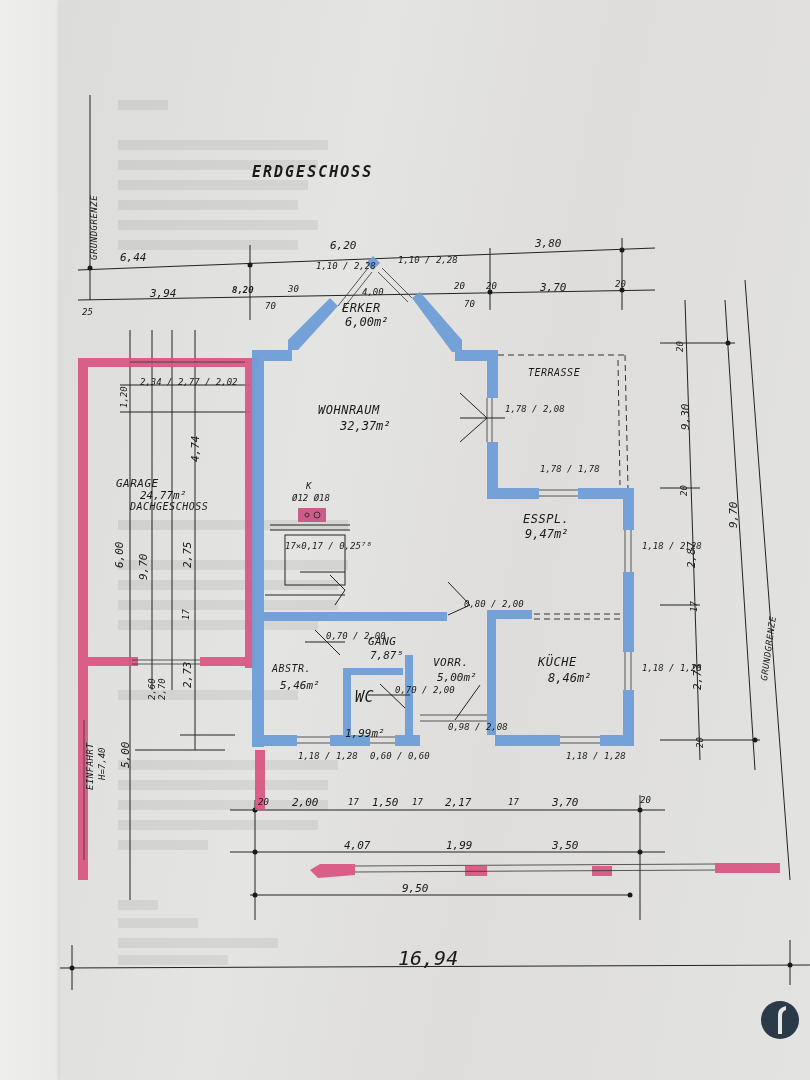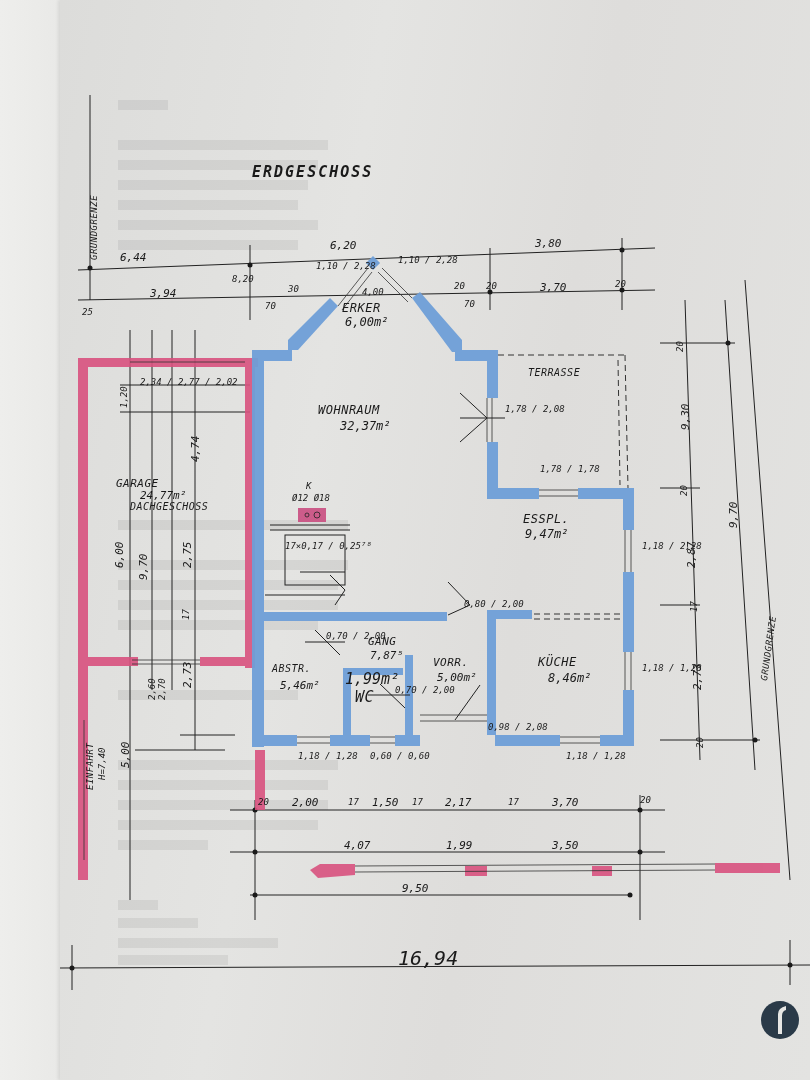--- a/index.html
+++ b/index.html
@@ -248,39 +248,39 @@
 <div class="label room-area" style="left:140px;top:490px;font-size:11px;">24,77m²</div>
 <div class="label room-name" style="left:130px;top:502px;font-size:10px;text-transform:uppercase;">Dachgeschoss</div>
 
 <div class="label room-name" style="left:272px;top:664px;font-size:10px;">ABSTR.</div>
 <div class="label room-area" style="left:280px;top:680px;font-size:11px;">5,46m²</div>
 
 <div class="label room-name" style="left:368px;top:636px;font-size:11px;">GANG</div>
 <div class="label room-area" style="left:370px;top:650px;font-size:11px;">7,87⁵</div>
 
 <div class="label room-name" style="left:355px;top:690px;font-size:15px;">WC</div>
-<div class="label room-area" style="left:345px;top:672px;font-size:15px;">1,99m²</div>
+<div class="label room-area" style="left:345px;top:728px;font-size:11px;">1,99m²</div>
 
 <div class="label room-name" style="left:433px;top:657px;font-size:11px;">VORR.</div>
 <div class="label room-area" style="left:437px;top:672px;font-size:11px;">5,00m²</div>
 
 <div class="label room-name" style="left:538px;top:656px;">KÜCHE</div>
 <div class="label room-area" style="left:548px;top:672px;">8,46m²</div>
 
 <div class="label room-name vert" style="left:90px;top:260px;font-size:9px;">GRUNDGRENZE</div>
 <div class="label room-name vert-r" style="left:760px;top:680px;font-size:9px;">GRUNDGRENZE</div>
 <div class="label room-name vert" style="left:86px;top:790px;font-size:9px;">EINFAHRT</div>
 <div class="label dim-sm vert" style="left:98px;top:780px;">H=7,40</div>
 
 <div class="label dim" style="left:120px;top:252px;text-align:center;">6,44</div>
 <div class="label dim" style="left:330px;top:240px;">6,20</div>
 <div class="label dim" style="left:535px;top:238px;">3,80</div>
 <div class="label dim-sm" style="left:82px;top:308px;font-style:italic;">25</div>
 <div class="label dim" style="left:150px;top:288px;">3,94</div>
-<div class="label dim-sm" style="left:232px;top:275px;">8,20</div>
+<div class="label dim-sm" style="left:232px;top:286px;font-weight:bold;">8,20</div>
 <div class="label dim-sm" style="left:265px;top:302px;">70</div>
 <div class="label dim-sm" style="left:288px;top:285px;">30</div>
 <div class="label dim-sm" style="left:362px;top:288px;">4,00</div>
 <div class="label dim-sm" style="left:454px;top:282px;">20</div>
 <div class="label dim-sm" style="left:464px;top:300px;">70</div>
 <div class="label dim-sm" style="left:486px;top:282px;">20</div>
 <div class="label dim" style="left:540px;top:282px;">3,70</div>
 <div class="label dim-sm" style="left:615px;top:280px;">20</div>
 <div class="label dim-sm" style="left:316px;top:262px;">1,10 / 2,28</div>
 <div class="label dim-sm" style="left:398px;top:256px;">1,10 / 2,28</div>
@@ -321,21 +321,21 @@
 <div class="label dim" style="left:402px;top:883px;">9,50</div>
 
 <div class="label dim-sm" style="left:505px;top:405px;">1,78 / 2,08</div>
 <div class="label dim-sm" style="left:540px;top:465px;">1,78 / 1,78</div>
 <div class="label dim-sm" style="left:642px;top:542px;">1,18 / 2,28</div>
 <div class="label dim-sm" style="left:642px;top:664px;">1,18 / 1,28</div>
 <div class="label dim-sm" style="left:566px;top:752px;">1,18 / 1,28</div>
 <div class="label dim-sm" style="left:326px;top:632px;">0,70 / 2,00</div>
 <div class="label dim-sm" style="left:395px;top:686px;">0,70 / 2,00</div>
 <div class="label dim-sm" style="left:452px;top:600px;padding-left:12px;">0,80 / 2,00</div>
-<div class="label dim-sm" style="left:488px;top:723px;font-style:italic;">0,98 / 2,08</div>
+<div class="label dim-sm" style="left:448px;top:723px;font-style:italic;">0,98 / 2,08</div>
 <div class="label dim-sm" style="left:370px;top:752px;">0,60 / 0,60</div>
 <div class="label dim-sm" style="left:298px;top:752px;">1,18 / 1,28</div>
 
 <div class="label dim-sm" style="left:285px;top:542px;">17×0,17 / 0,25⁷⁸</div>
 <div class="label dim-sm" style="left:306px;top:482px;">K</div>
 <div class="label dim-sm" style="left:292px;top:494px;">Ø12 Ø18</div>
 
 <div class="label" style="left:398px;top:948px;font-size:20px;">16,94</div>
 
 <svg class="logo" viewBox="0 0 40 40">

